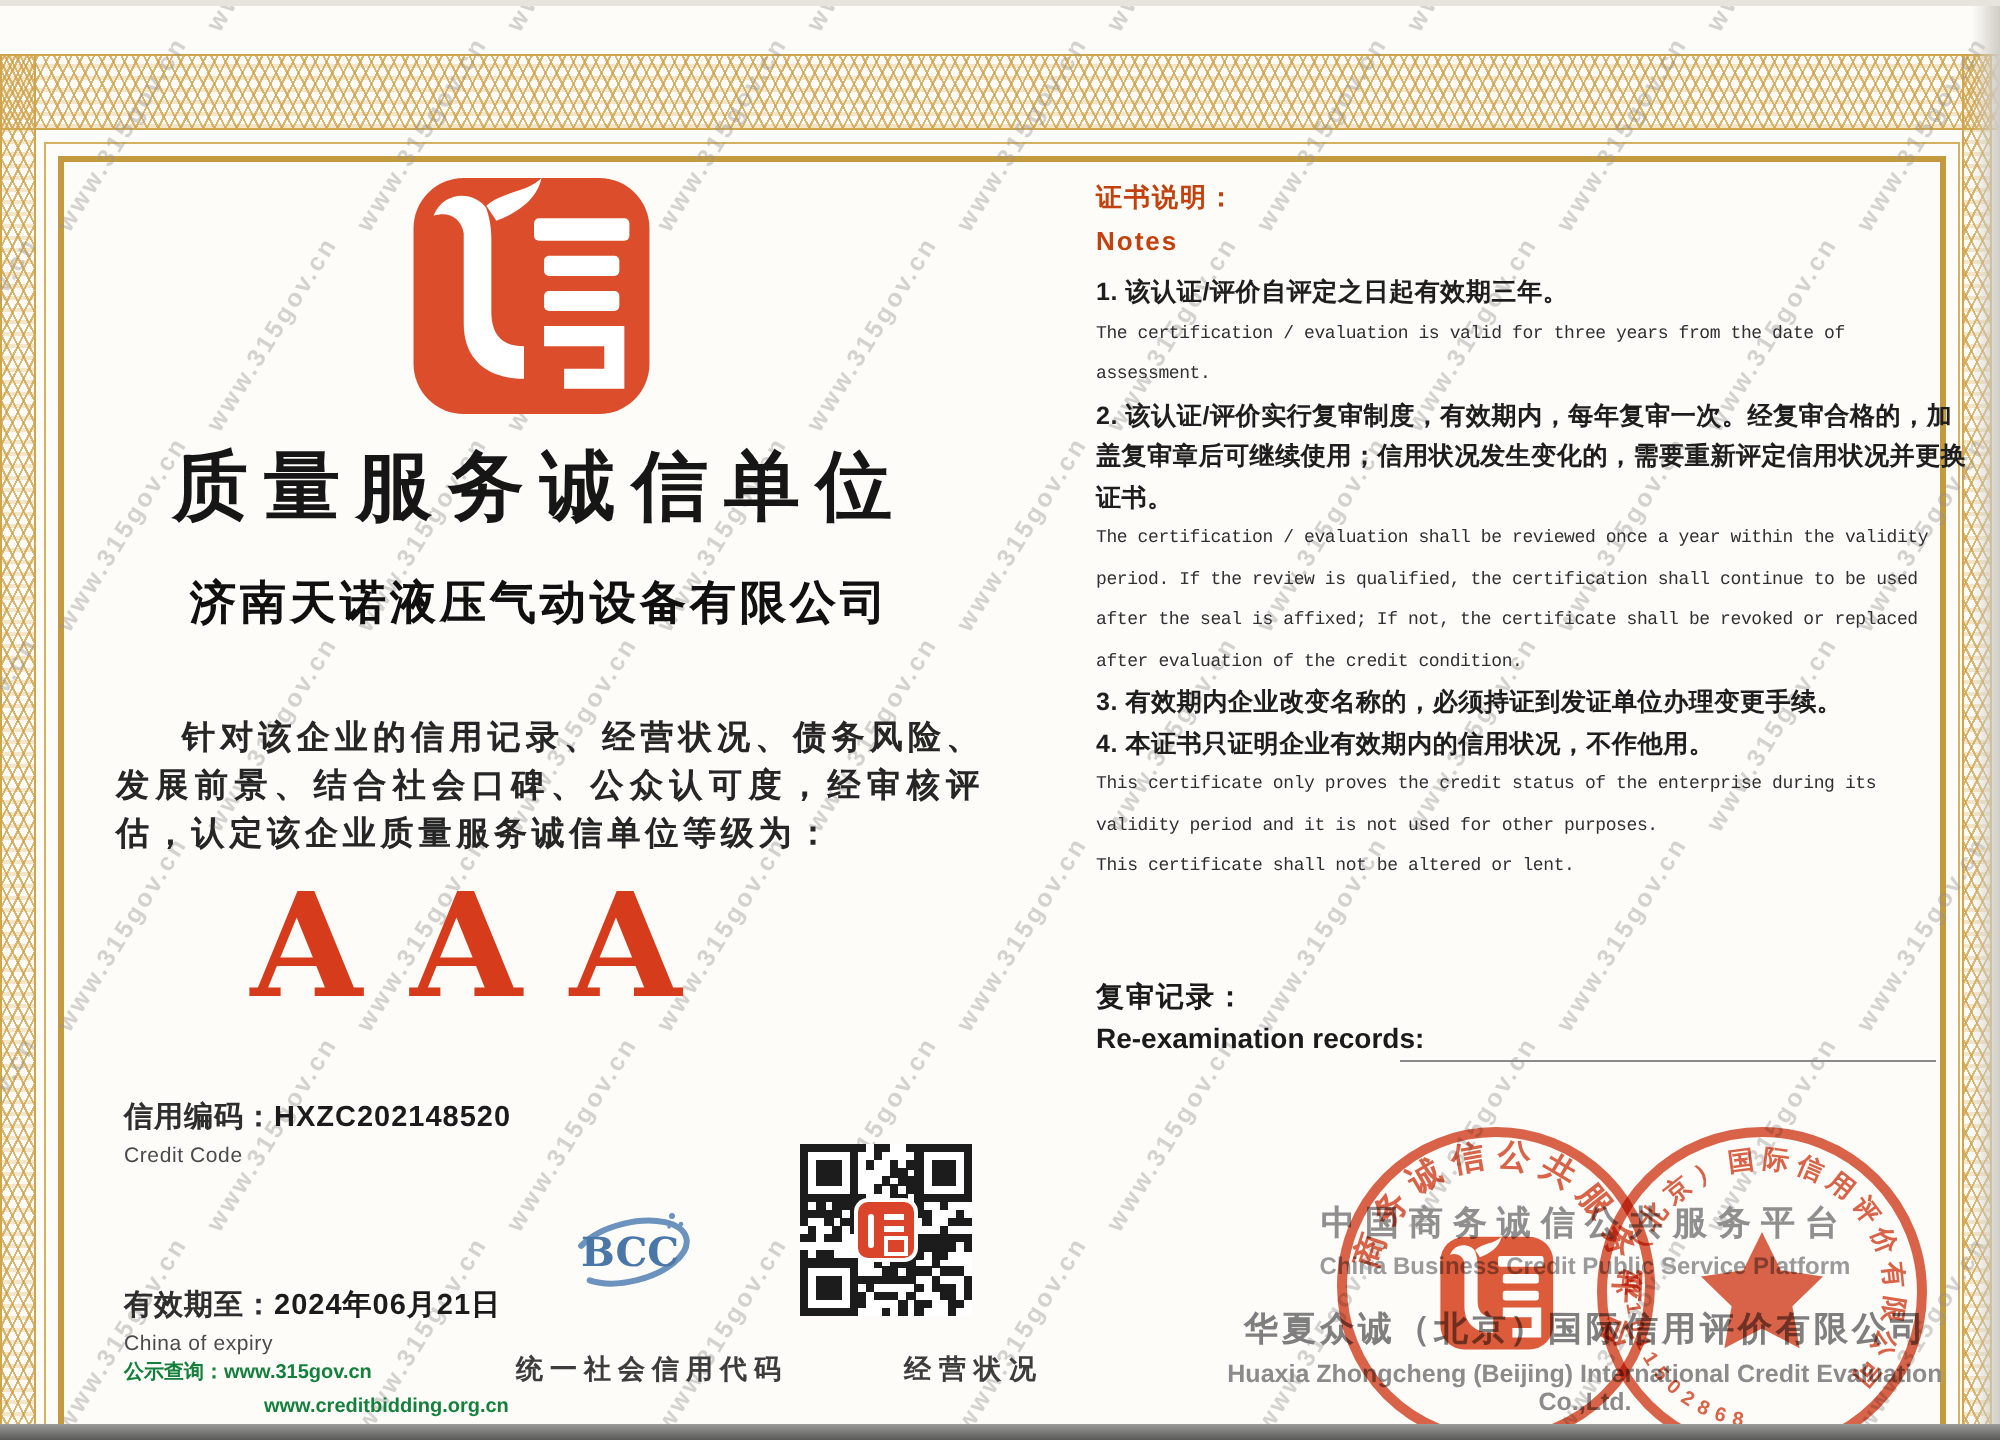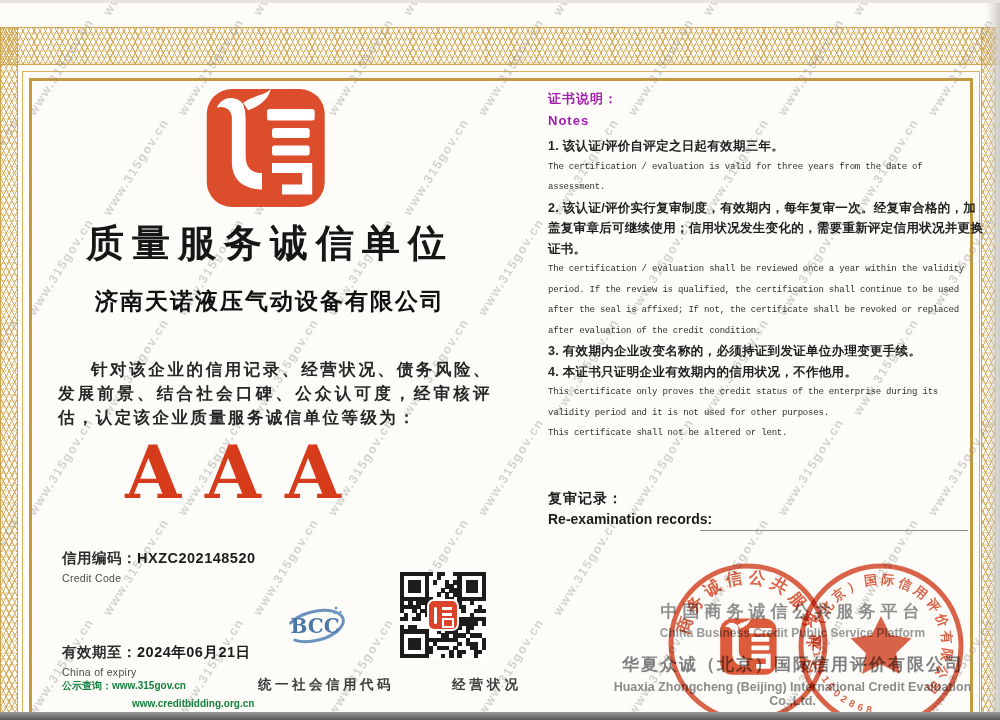--- a/index.html
+++ b/index.html
@@ -66,21 +66,21 @@
   .qr-logo{position:absolute;left:29px;top:29px;width:28px;height:28px;background:#d9442a;
       border-radius:5px;box-shadow:0 0 0 2px #fff;}
   .qr-logo .b1,.qr-logo .b2{position:absolute;left:13px;width:10px;height:3px;background:#fff;}
   .qr-logo .b1{top:6px;} .qr-logo .b2{top:12px;}
   .qr-logo .sq{position:absolute;left:13px;top:17px;width:8px;height:6px;border:2px solid #fff;}
   .qr-logo .dr{position:absolute;left:5px;top:6px;width:3px;height:17px;background:#fff;border-radius:2px;}
   .mutual{left:258px;top:676px;font-size:13.5px;font-weight:bold;letter-spacing:3.5px;color:#3d3d3d;}
   .ecert{left:452px;top:676px;font-size:13.5px;font-weight:bold;letter-spacing:4px;color:#3d3d3d;}
 
   
-  .notes-h{left:548px;font-size:13px;font-weight:bold;color:#a21caf;letter-spacing:1px;}
+  .notes-h{left:548px;font-size:13px;font-weight:bold;color:#c2410c;letter-spacing:1px;}
   .notes{left:548px;top:136px;width:436px;}
   .note-cn{font-weight:600;font-size:12.5px;line-height:20.5px;letter-spacing:.3px;color:#1e1e1e;}
   .note-en{font-family:"Liberation Mono",monospace;font-size:9px;line-height:20.5px;
       letter-spacing:-.2px;color:#303030;}
   .review-cn{left:548px;top:490px;font-size:14px;font-weight:bold;color:#1b1b1b;letter-spacing:1px;}
   .review-en{left:548px;top:511px;font-size:14px;font-weight:bold;color:#1b1b1b;}
   .review-line{left:700px;top:530px;width:268px;height:1px;background:#8a8a8a;}
 
   .issuer-t{text-align:center;font-weight:bold;}
   .platform-cn{left:615px;top:600px;width:355px;font-size:17px;letter-spacing:5px;color:#8f8f8f;}

